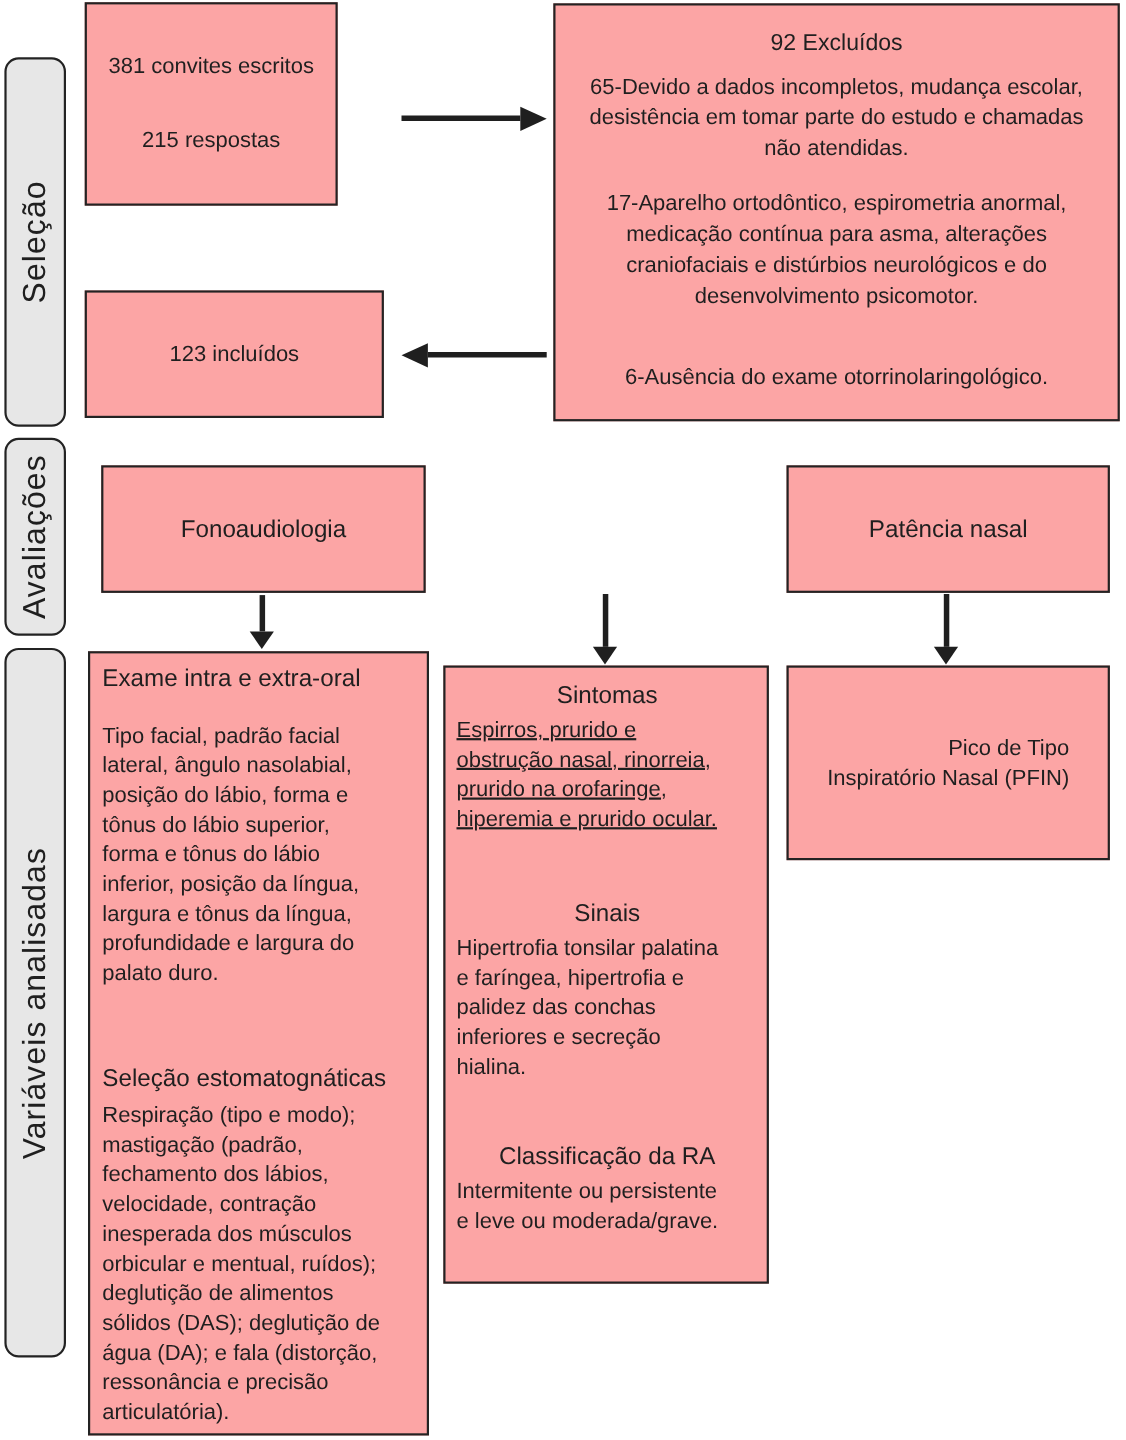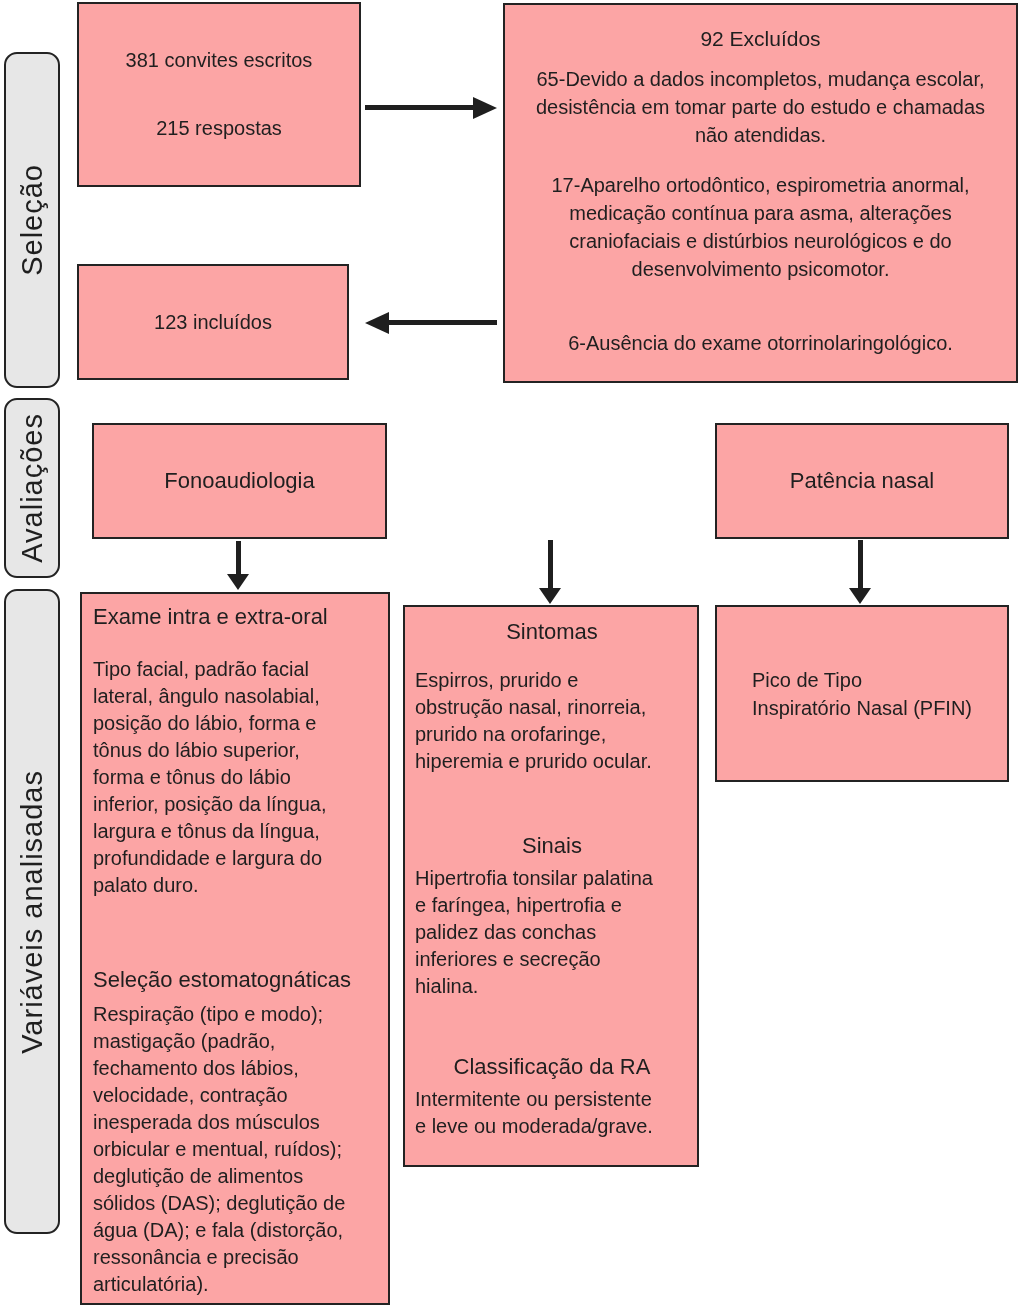--- a/index.html
+++ b/index.html
@@ -14,21 +14,21 @@
   .pill {
     position:absolute; left:4px; width:56px; background:#e7e7e7;
     border:2.5px solid #232323; border-radius:13px; box-sizing:border-box;
     display:flex; align-items:center; justify-content:center;
   }
   .pill span {
     writing-mode:vertical-rl; transform:rotate(180deg);
     font-size:29px; letter-spacing:1px; white-space:nowrap;
   }
   .center-col { display:flex; flex-direction:column; align-items:center; text-align:center; }
-  .vcenter { display:flex; align-items:center; justify-content:center; text-align:left; }
+  .vcenter { display:flex; align-items:center; justify-content:center; text-align:right; }
   .pre { white-space:pre-line; }
   .t20 { font-size:20px; line-height:28px; }
   .t20b { font-size:20px; line-height:27px; }
   .title22 { font-size:22px; line-height:30px; }
   .label22 { font-size:22px; }
   
   .h-arrow { position:absolute; display:flex; align-items:center; }
   .h-arrow .shaft { flex:1; height:5px; background:#1f1f1f; }
   .head-right { width:0; height:0; border-top:11px solid transparent;
     border-bottom:11px solid transparent; border-left:24px solid #1f1f1f; }
@@ -47,21 +47,21 @@
   <div class="pill" style="top:52px; height:336px;">
     <span>Seleção</span>
   </div>
   <div class="pill" style="top:398px; height:180px;">
     <span>Avaliações</span>
   </div>
   <div class="pill" style="top:589px; height:645px;">
     <span>Variáveis analisadas</span>
   </div>
 
-  <div class="box center-col" style="left:77px; top:2px; width:284px; height:185px; padding-top:42px;">
+  <div class="box center-col" style="left:77px; top:2px; width:230px; height:185px; padding-top:42px;">
     <div class="t20">381 convites escritos</div>
     <div class="t20" style="margin-top:40px;">215 respostas</div>
   </div>
 
   <div class="box vcenter" style="left:77px; top:264px; width:272px; height:116px;">
     <div class="t20">123 incluídos</div>
   </div>
 
   <div class="box center-col" style="left:503px; top:3px; width:515px; height:380px; padding:20px 4px 0 4px;">
     <div class="t20" style="font-size:21px;">92 Excluídos</div>
@@ -124,21 +124,21 @@
 orbicular e mentual, ruídos);
 deglutição de alimentos
 sólidos (DAS); deglutição de
 água (DA); e fala (distorção,
 ressonância e precisão
 articulatória).</div>
   </div>
 
   <div class="box" style="left:403px; top:605px; width:296px; height:562px; padding:10px 8px 0 10px;">
     <div class="title22" style="text-align:center;">Sintomas</div>
-    <div class="t20b pre" style="margin-top:20px;">Espirros, prurido e
+    <div class="t20b pre" style="margin-top:4px;text-decoration:underline;">Espirros, prurido e
 obstrução nasal, rinorreia,
 prurido na orofaringe,
 hiperemia e prurido ocular.</div>
     <div class="title22" style="text-align:center; margin-top:56px;">Sinais</div>
     <div class="t20b pre" style="margin-top:4px;">Hipertrofia tonsilar palatina
 e faríngea, hipertrofia e
 palidez das conchas
 inferiores e secreção
 hialina.</div>
     <div class="title22" style="text-align:center; margin-top:52px;">Classificação da RA</div>

